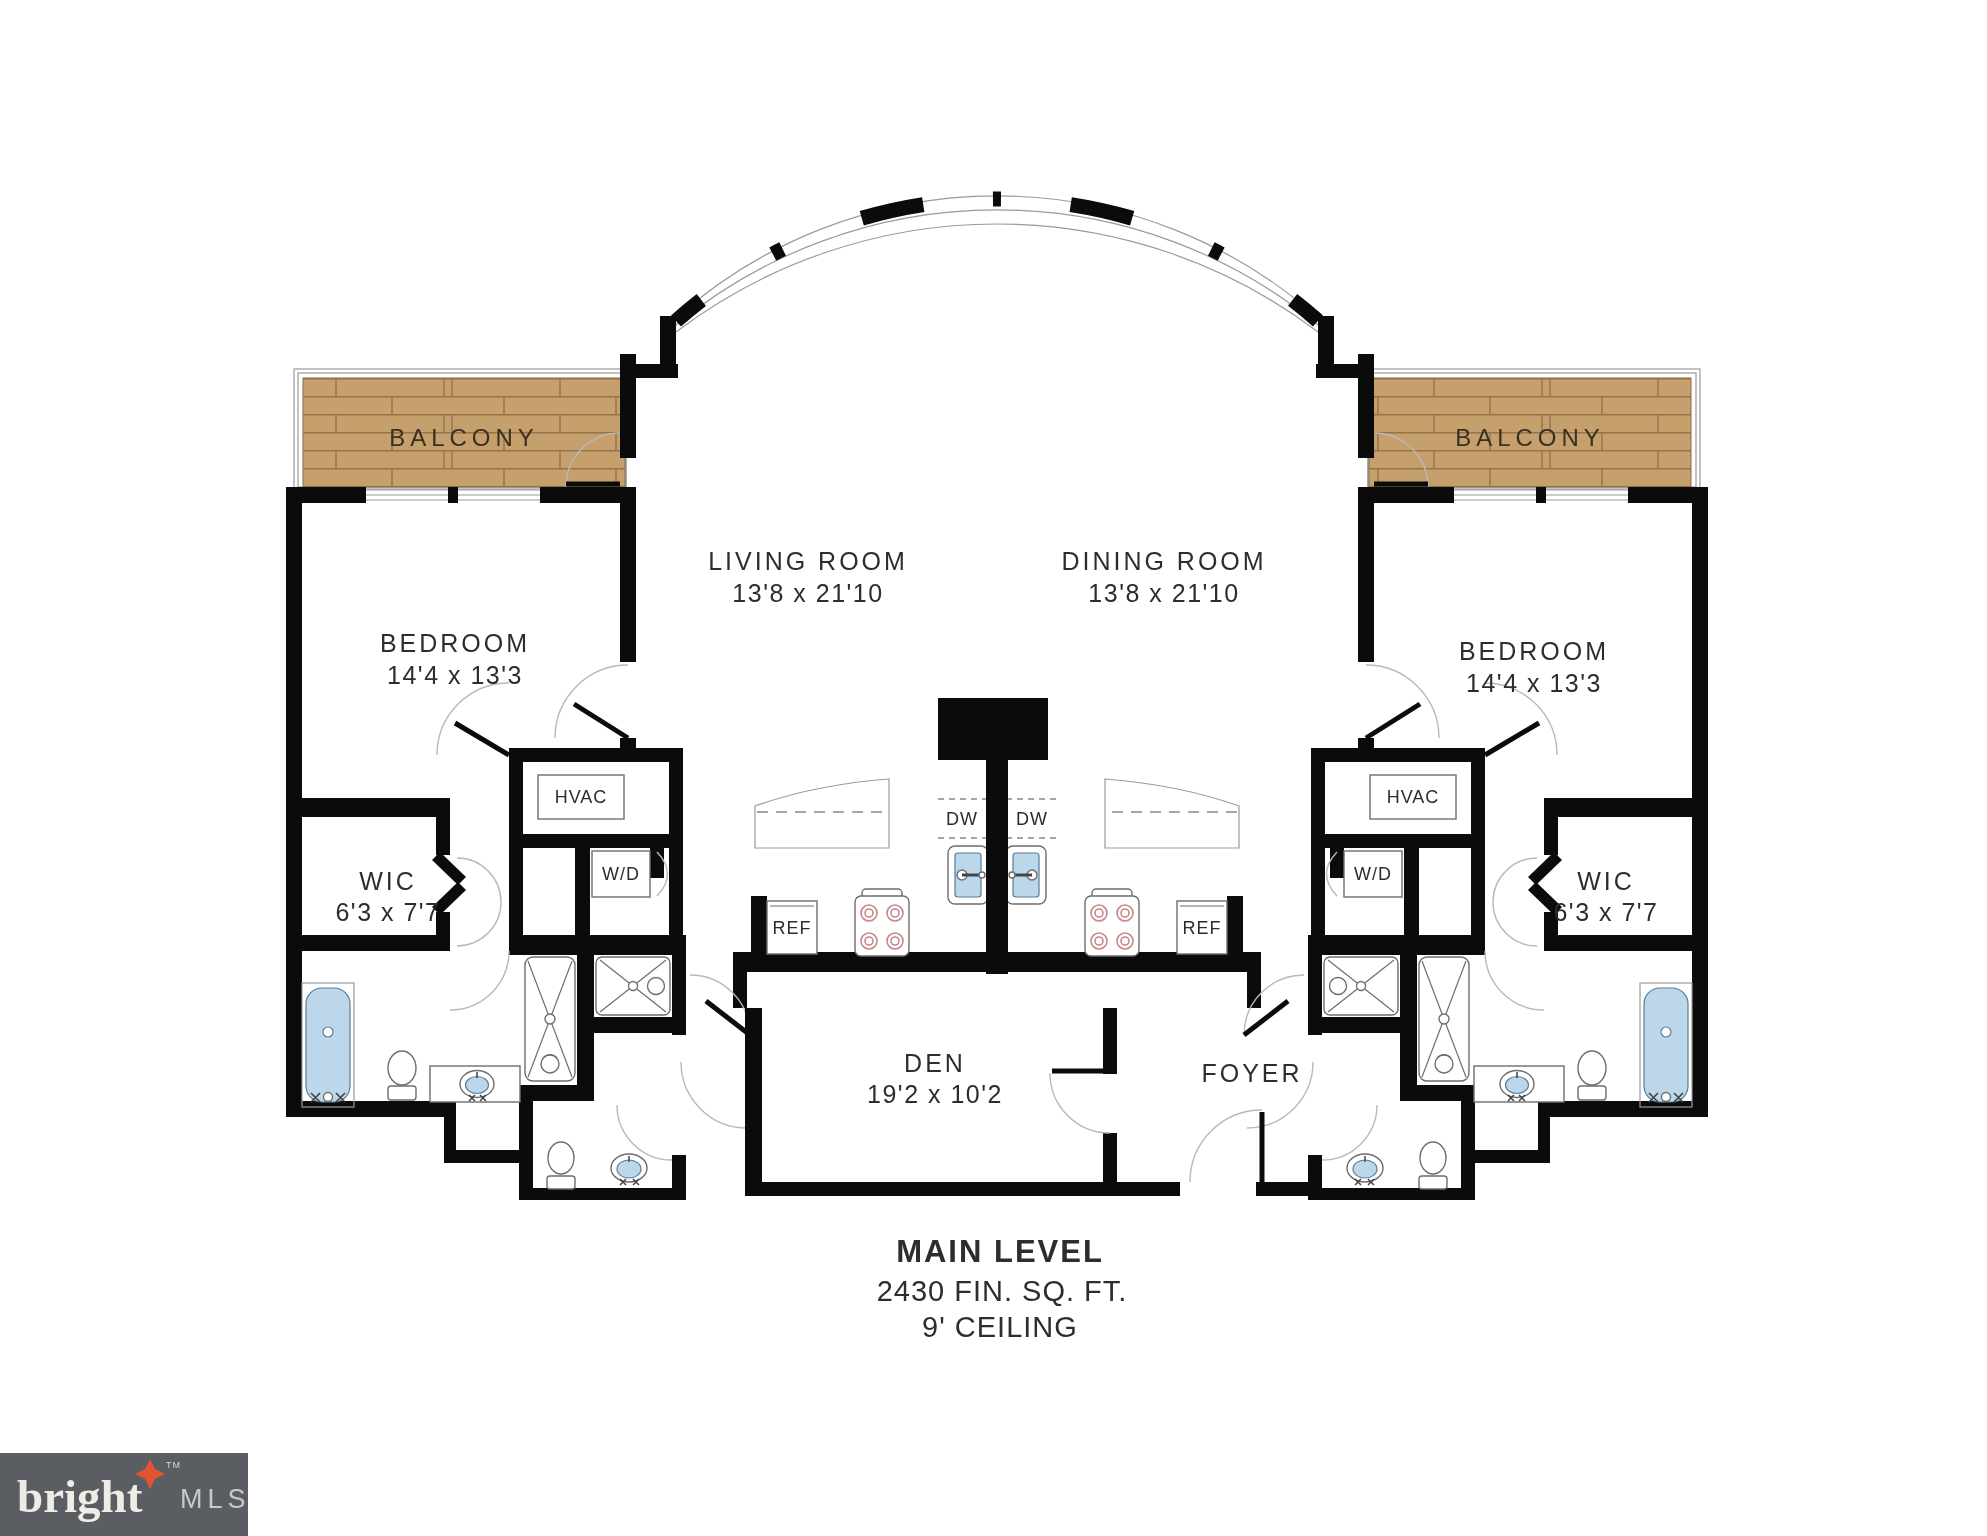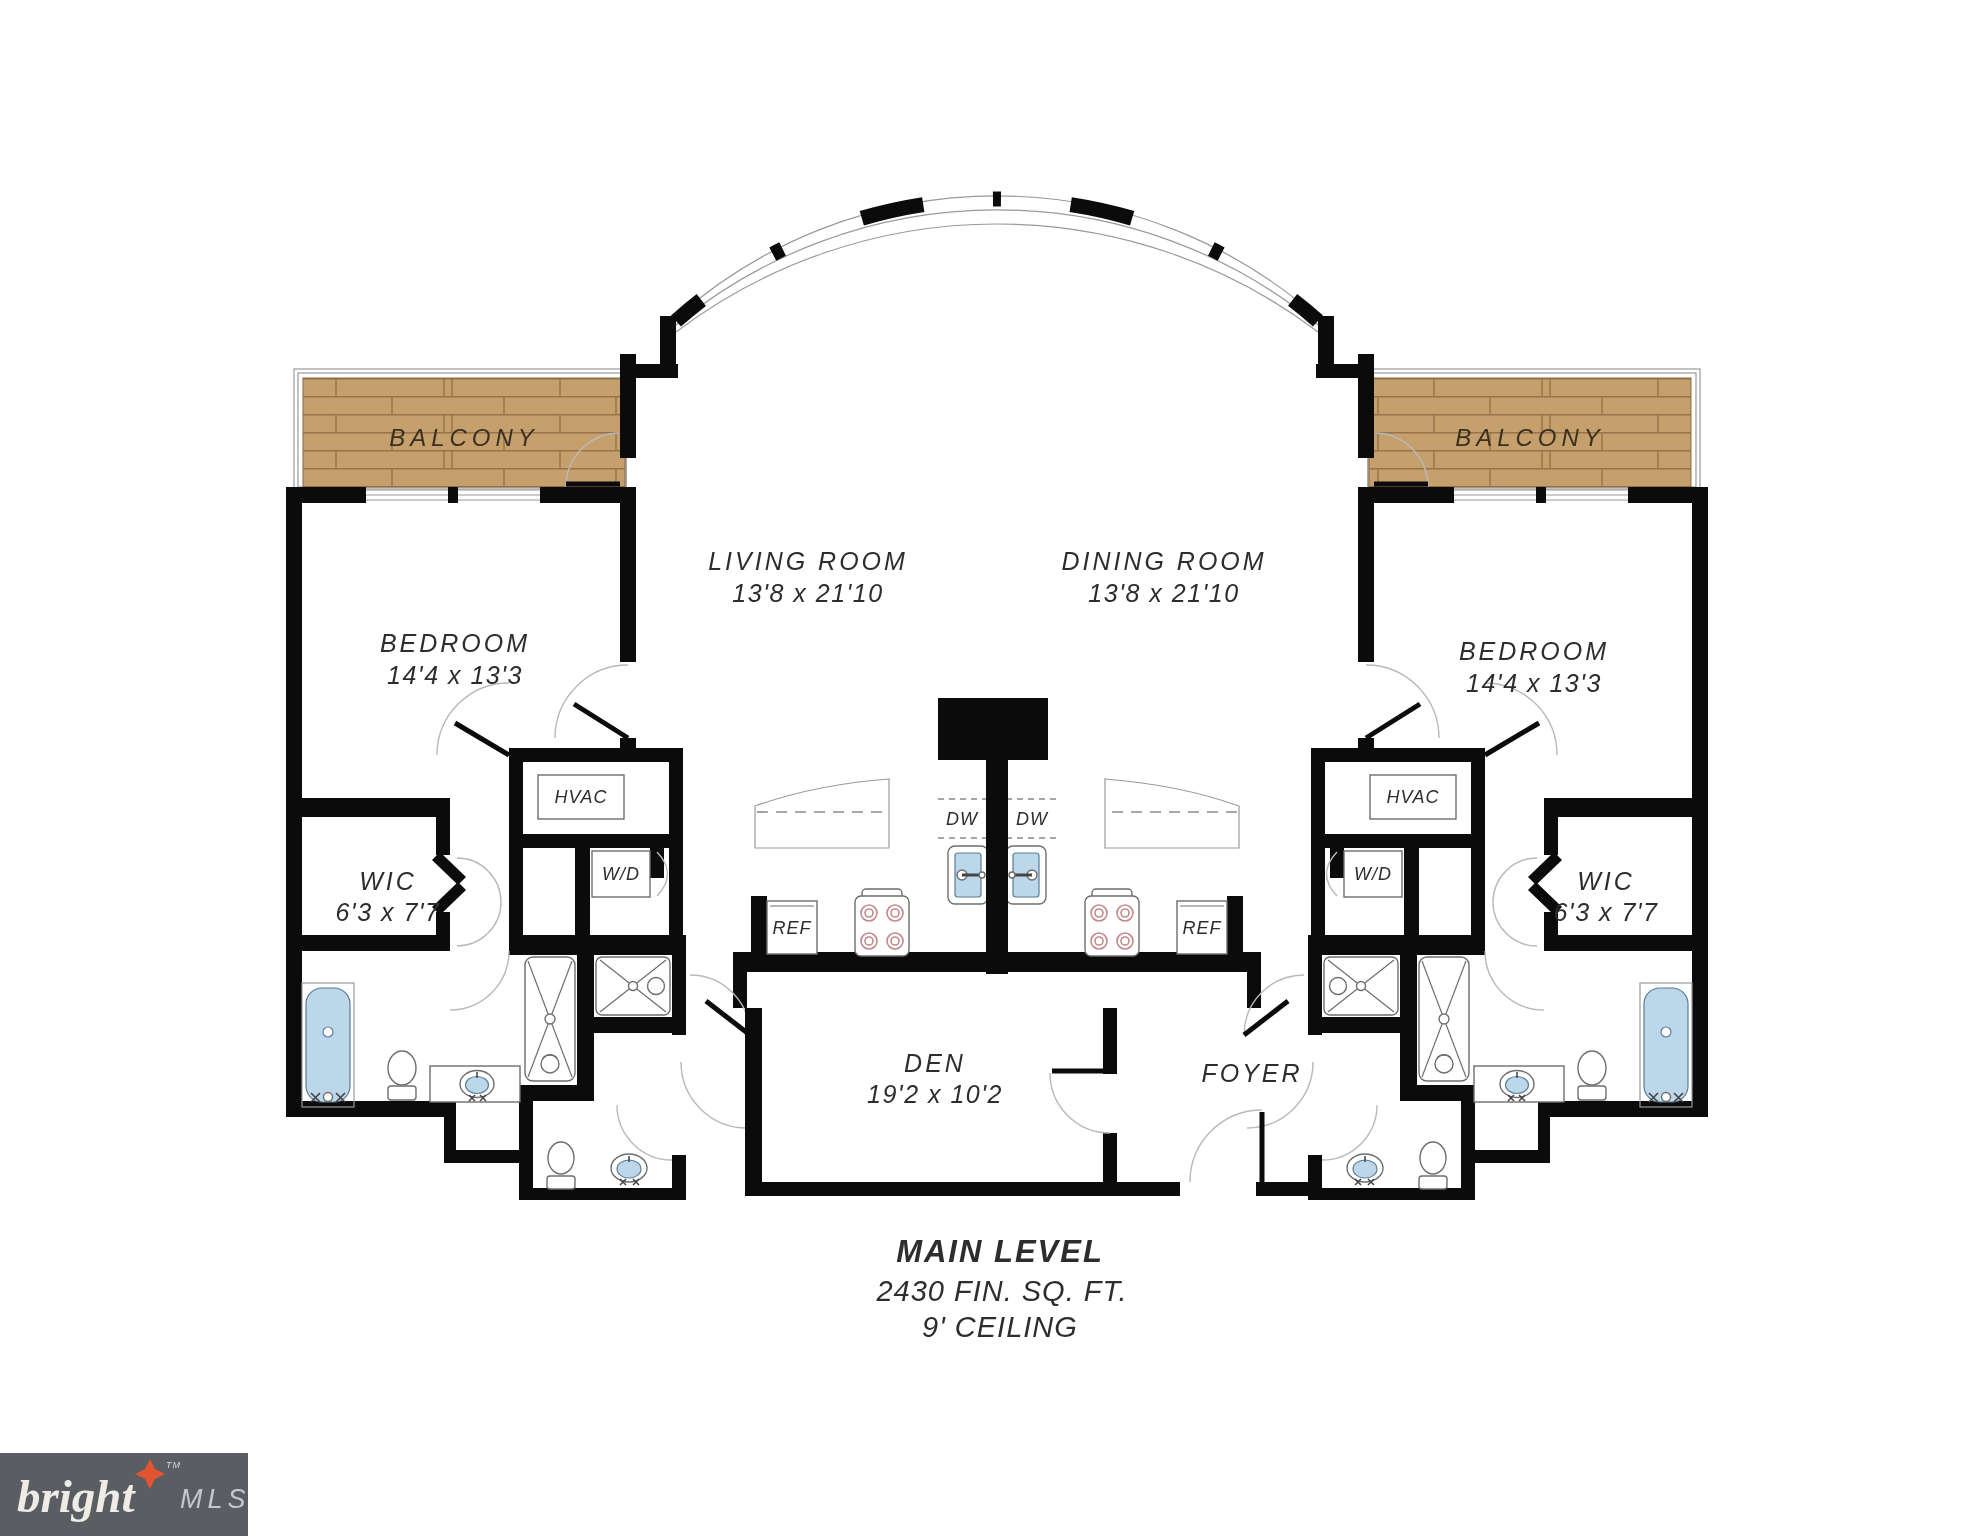--- a/index.html
+++ b/index.html
@@ -1,17 +1,17 @@
 <!DOCTYPE html>
 <html><head>
 <meta charset="utf-8">
 <style>
   html,body{margin:0;padding:0;background:#ffffff;}
   .page{position:relative;width:1987px;height:1536px;background:#fff;overflow:hidden;
-        font-family:"Liberation Sans", sans-serif;font-style:italic;}
+        font-family:"Liberation Sans", sans-serif;}
   svg{position:absolute;left:0;top:0;}
   text{fill:#2d2d2d;}
   .room-label{font-size:25px;letter-spacing:3px;text-anchor:middle;}
   .room-dims{font-size:25px;letter-spacing:1.5px;text-anchor:middle;}
   .balcony-label{font-size:24px;letter-spacing:5px;text-anchor:middle;fill:#3a2f22;}
   .small-label{font-size:18px;letter-spacing:1px;text-anchor:middle;}
   .footer-title{font-size:31px;font-weight:bold;letter-spacing:2px;text-anchor:middle;}
   .footer-sub{font-size:29px;letter-spacing:1px;text-anchor:middle;}
   .logo-brand{font-family:"Liberation Serif", serif;font-weight:bold;font-size:47px;
               fill:#efece6;text-anchor:start;}

